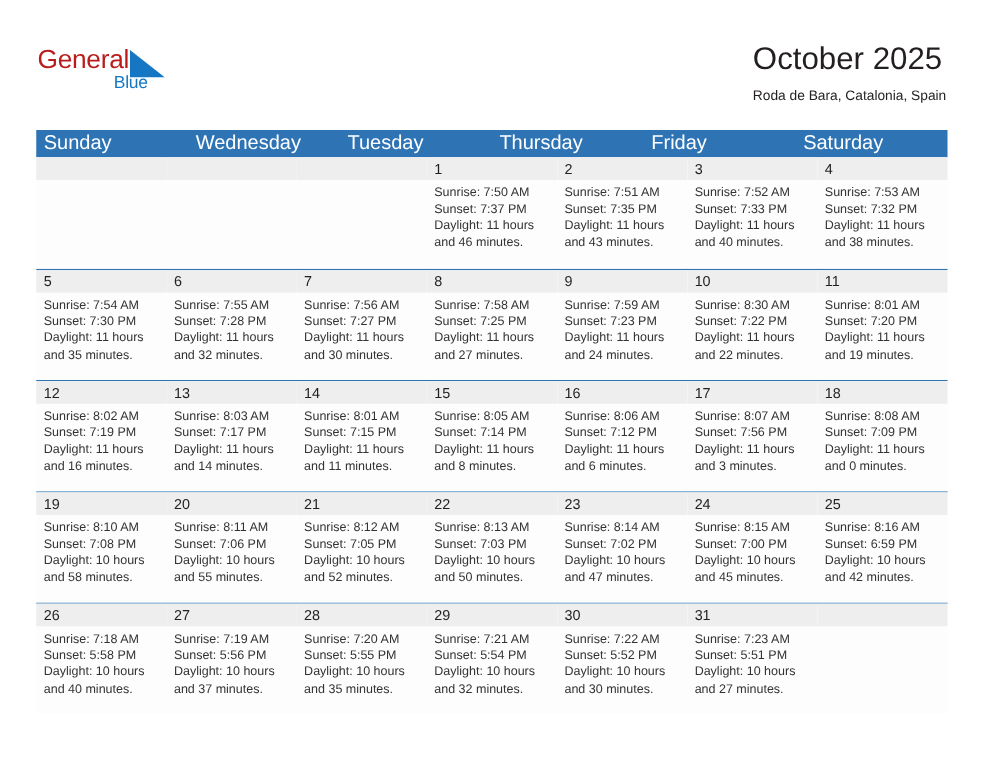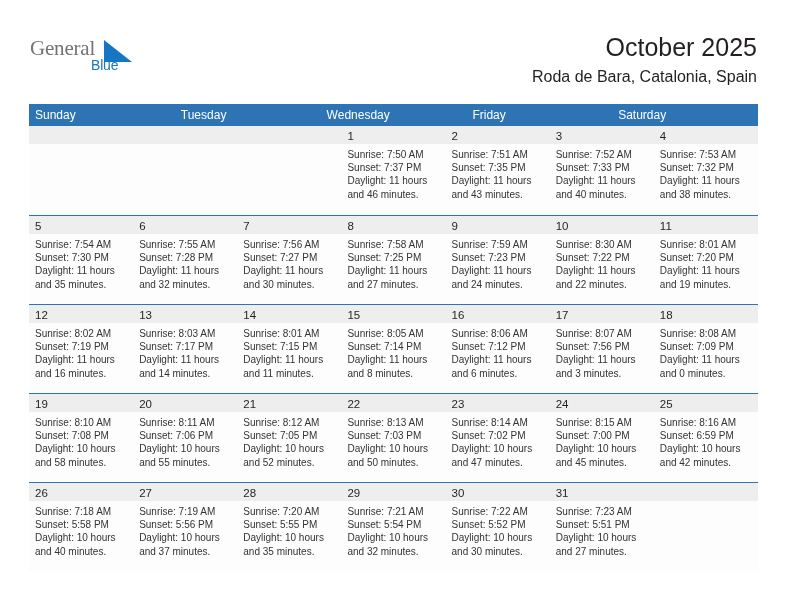--- a/index.html
+++ b/index.html
@@ -35,22 +35,22 @@
     top: 36px;
     width: 150px;
     height: 48px;
   }
   .logo-general {
     position: absolute;
     left: 0;
     top: 0;
     font-size: 21px;
     letter-spacing: -0.2px;
-    color: #737373;
-    font-family: Liberation Serif, serif;
+    color: #b91c1c;
+    font-family: Liberation Sans, sans-serif;
   }
   .logo-tri {
     position: absolute;
     left: 74px;
     top: 4px;
     width: 28px;
     height: 22px;
   }
   .logo-blue {
     position: absolute;
@@ -58,31 +58,31 @@
     top: 21px;
     font-size: 14px;
     letter-spacing: -0.2px;
     color: #1577c4;
     font-family: "Liberation Sans", sans-serif;
   }
   .title-block {
     position: absolute;
     right: 35px;
     top: 32px;
-    text-align: right;
+    text-align: left;
   }
   .cal-title {
     font-size: 25px;
     color: #231f20;
     line-height: 30px;
     font-weight: normal;
     margin: 0;
   }
   .cal-subtitle {
-    font-size: 16px;
+    font-size: 11px;
     color: #231f20;
     line-height: 18px;
     margin: 6px 0 0 0;
     font-weight: normal;
   }
 
   
   .calendar {
     position: absolute;
     left: 29px;
@@ -90,21 +90,21 @@
     width: 729px;
   }
   .dow-row {
     display: flex;
     background: #2e74b5;
     height: 22px;
   }
   .dow-cell {
     flex: 1 1 0;
     color: #ffffff;
-    font-size: 12px;
+    font-size: 16px;
     line-height: 22px;
     padding-left: 6px;
     box-sizing: border-box;
     white-space: nowrap;
     overflow: hidden;
   }
   .week {
     display: flex;
     height: 89px;
     border-top: 1.4px solid #2e74b5;
@@ -162,22 +162,23 @@
       <h1 class="cal-title">October 2025</h1>
       <h2 class="cal-subtitle">Roda de Bara, Catalonia, Spain</h2>
     </div>
 
   </div>
 
   <div class="calendar">
 
     <div class="dow-row">
       <div class="dow-cell">Sunday</div>
+      <div class="dow-cell">Wednesday</div>
       <div class="dow-cell">Tuesday</div>
-      <div class="dow-cell">Wednesday</div>
+      <div class="dow-cell">Thursday</div>
       <div class="dow-cell">Friday</div>
       <div class="dow-cell">Saturday</div>
     </div>
 
     <div id="weeks-container">
         <div class="week first">
           <div class="day empty">
             <div class="day-num-band"><span class="day-num"></span></div>
           </div>
           <div class="day empty">

